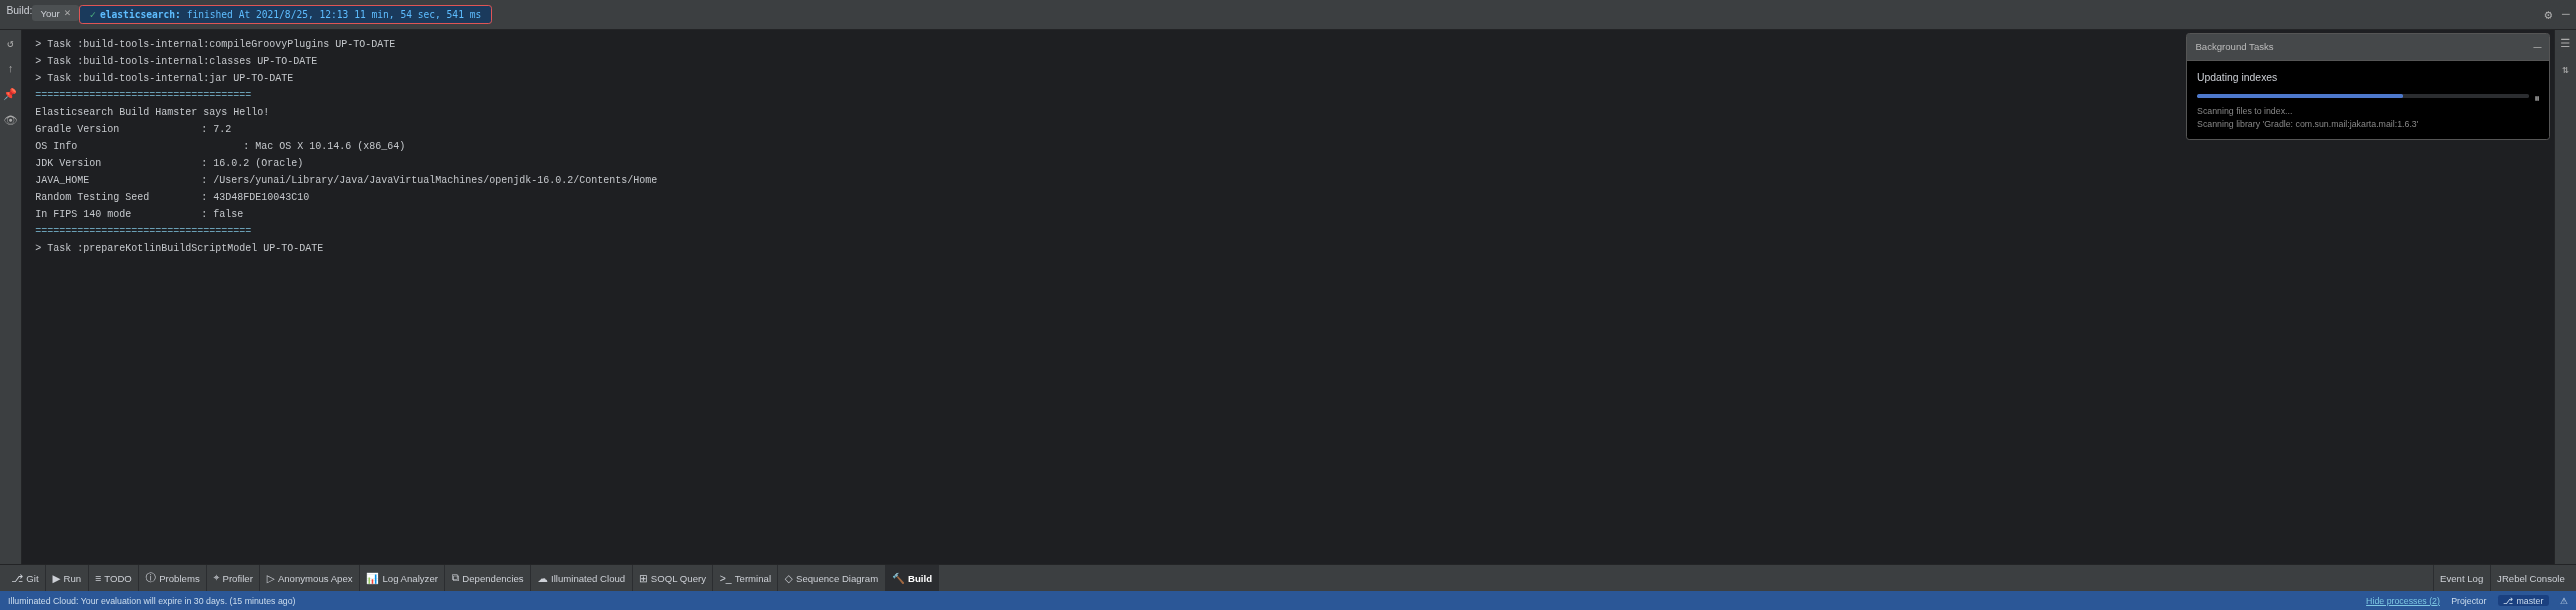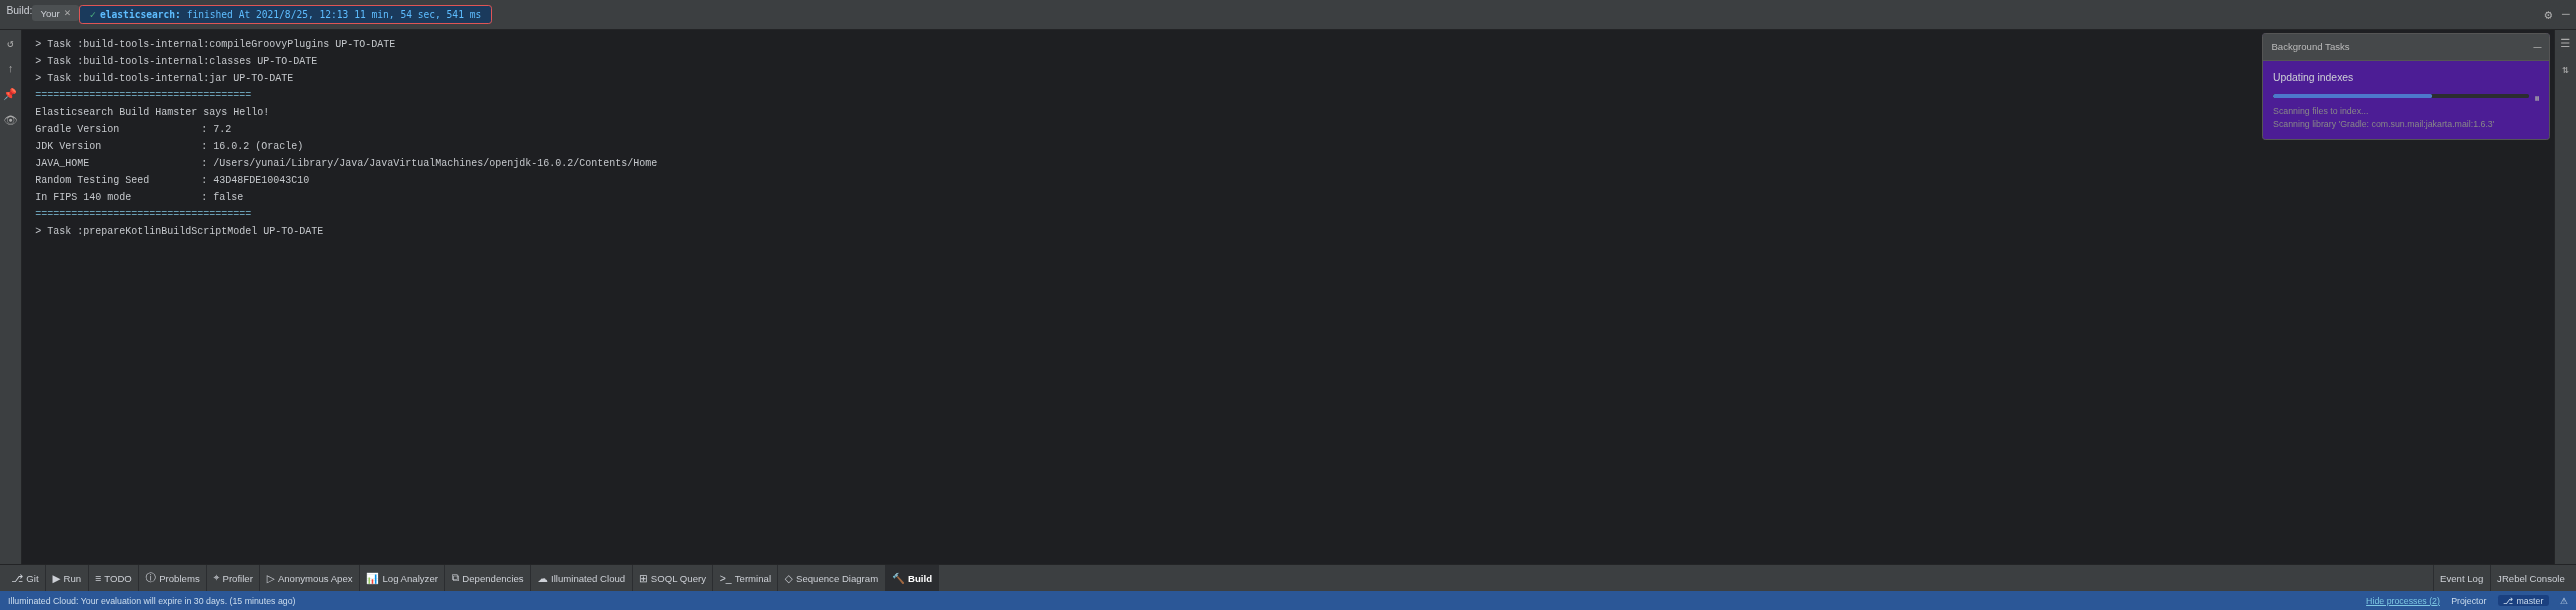--- a/index.html
+++ b/index.html
@@ -142,22 +142,22 @@
     }
     .colon {
       color: #c5c8cc;
     }
 
     
     #bg-tasks {
       position: absolute;
       top: 3.2px;
       right: 3.2px;
-      width: 288px;
-      background: #4c1d95;
+      width: 364px;
+      background: #000000;
       border: 0.8px solid #555;
       border-radius: 3.2px;
       z-index: 100;
     }
     #bg-tasks-header {
       display: flex;
       align-items: center;
       justify-content: space-between;
       padding: 4.8px 8px;
       background: #45484a;
@@ -332,20 +332,21 @@
     <span class="sidebar-icon">👁</span>
   </div>
 
   <div id="content">
     <div class="task-line">&gt; Task :build-tools-internal:compileGroovyPlugins UP-TO-DATE</div>
     <div class="task-line">&gt; Task :build-tools-internal:classes UP-TO-DATE</div>
     <div class="task-line">&gt; Task :build-tools-internal:jar UP-TO-DATE</div>
     <div class="separator">====================================</div>
     <div class="hamster-line">Elasticsearch Build Hamster says Hello!</div>
     <div><span class="info-key">    Gradle Version</span><span class="colon"> : </span><span class="info-val">7.2</span></div>
+    <div><span class="info-key">    OS Info</span><span class="colon">        &nbsp;&nbsp;&nbsp;&nbsp;&nbsp;&nbsp; : </span><span class="info-val">Mac OS X 10.14.6 (x86_64)</span></div>
     <div><span class="info-key">    JDK Version</span><span class="colon">           : </span><span class="info-val">16.0.2 (Oracle)</span></div>
     <div><span class="info-key">    JAVA_HOME</span><span class="colon">             : </span><span class="info-val">/Users/yunai/Library/Java/JavaVirtualMachines/openjdk-16.0.2/Contents/Home</span></div>
     <div><span class="info-key">    Random Testing Seed</span><span class="colon">   : </span><span class="info-val">43D48FDE10043C10</span></div>
     <div><span class="info-key">    In FIPS 140 mode</span><span class="colon">      : </span><span class="info-val">false</span></div>
     <div class="separator">====================================</div>
     <div class="task-line">&gt; Task :prepareKotlinBuildScriptModel UP-TO-DATE</div>
 
     <div id="bg-tasks">
       <div id="bg-tasks-header">
         <span>Background Tasks</span>

